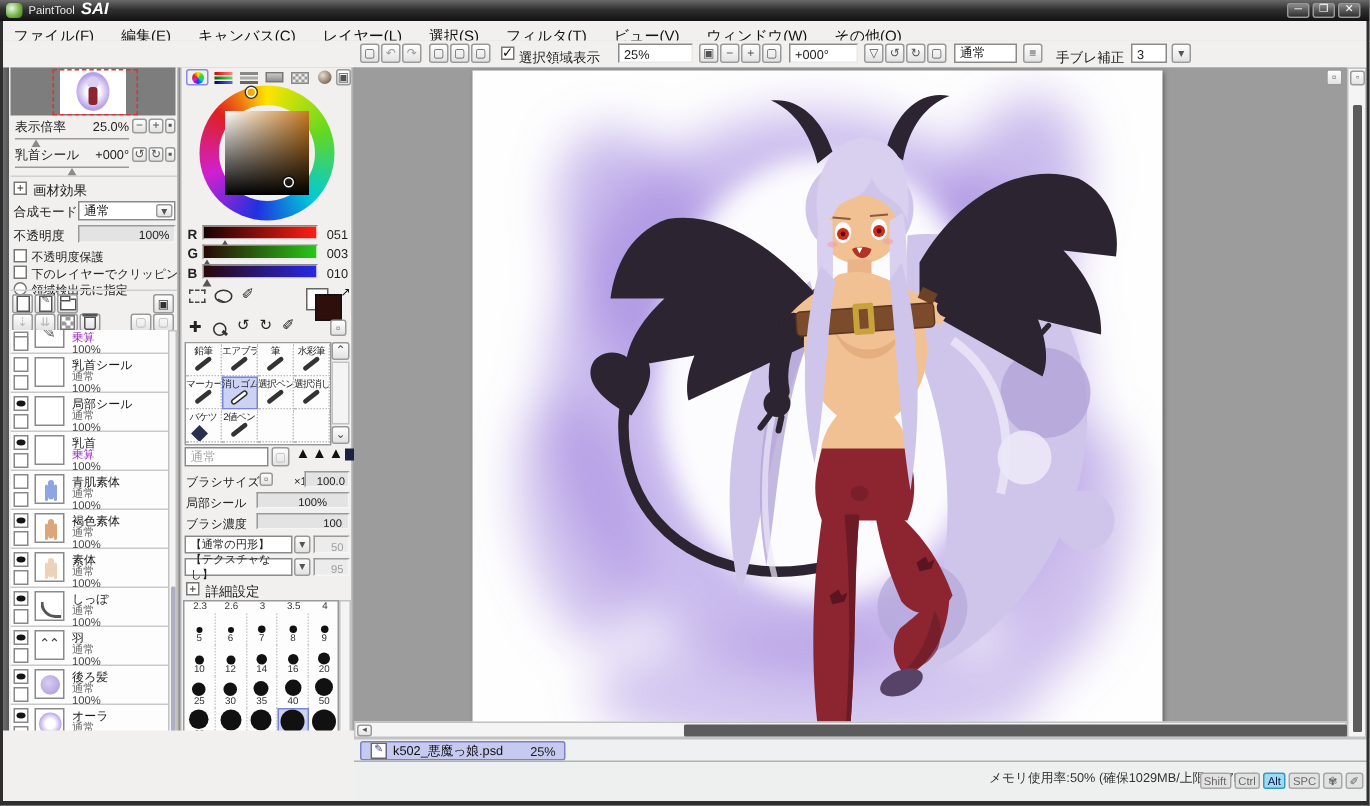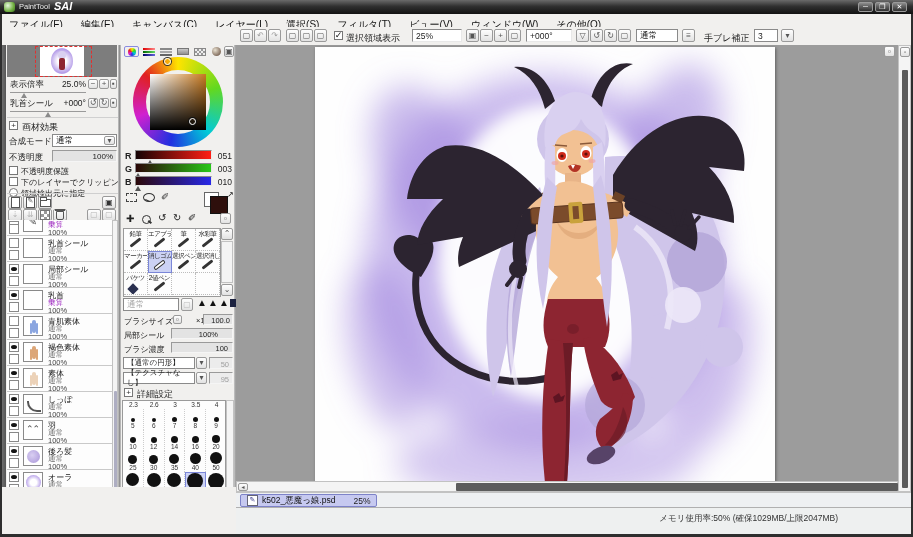--- a/index.html
+++ b/index.html
@@ -774,19 +774,20 @@
     <div class="abs" style="left:4px;top:1px;height:13px;background:#c6c9f0;border:1px solid #7d82c8;border-radius:2px;
                 display:flex;align-items:center;padding:0 6px;box-sizing:border-box;">
       <span style="display:inline-block;width:9px;height:9px;background:#fff;border:1px solid #667;font-size:7px;line-height:8px;text-align:center;color:#338;">✎</span>
       <span style="font-size:8.5px;color:#111;margin-left:4px;">k502_悪魔っ娘.psd</span>
       <span style="font-size:8.5px;color:#222;margin-left:18px;">25%</span>
     </div>
   </div>
 
   <div class="abs" style="left:236px;top:507px;width:677px;height:27px;background:#eef0f0;border-top:1px solid #b0b0b0;">
     <span class="abs" style="right:75px;top:5px;font-size:8.5px;color:#333;white-space:nowrap;">メモリ使用率:50% (確保1029MB/上限2047MB)</span>
+    <span class="abs" id="status-badges" style="right:4px;top:4px;white-space:nowrap;"><span class="badge">Shift</span><span class="badge">Ctrl</span><span class="badge active">Alt</span><span class="badge">SPC</span><span class="badge">✾</span><span class="badge">✐</span></span>
   </div>
   <div class="abs" style="left:0;top:487px;width:236px;height:47px;background:#f1f0ee;"></div>
 
   <div class="abs" style="left:0;top:14px;width:2px;height:523px;background:#2e2e2e;"></div>
   <div class="abs" style="left:911px;top:14px;width:2px;height:523px;background:#2e2e2e;"></div>
   <div class="abs" style="left:0;top:534px;width:913px;height:3px;background:#2e2e2e;"></div>
 </div>
 
 </body></html>

